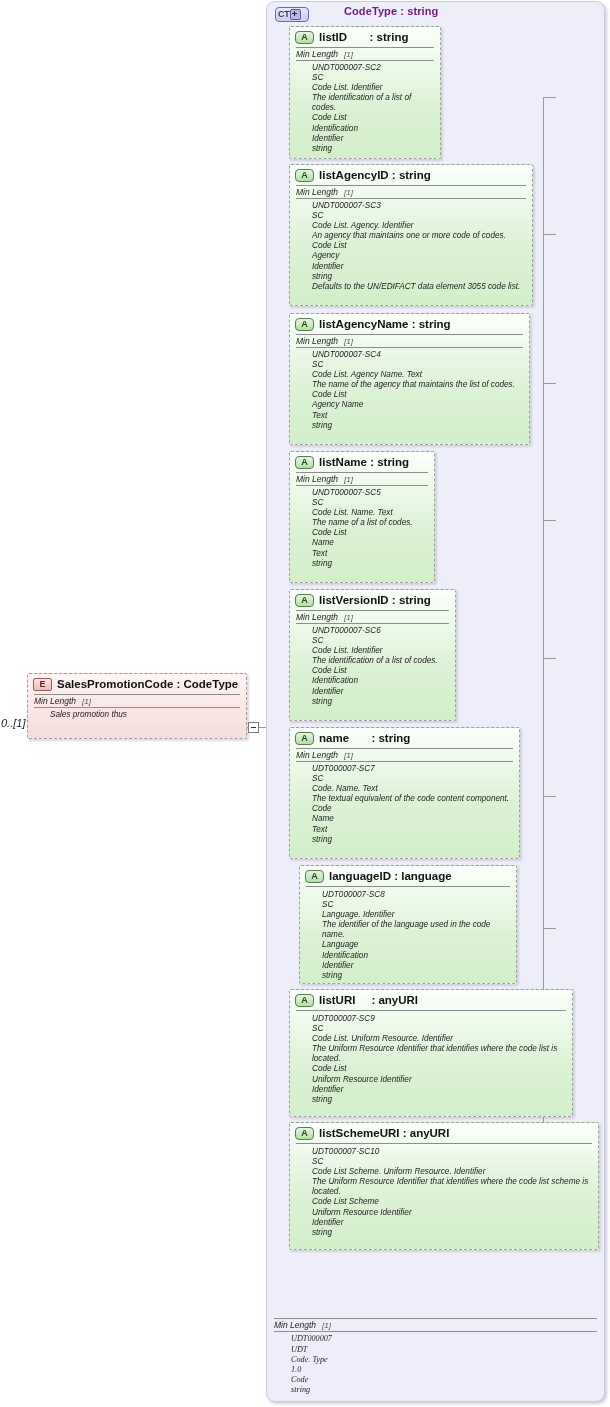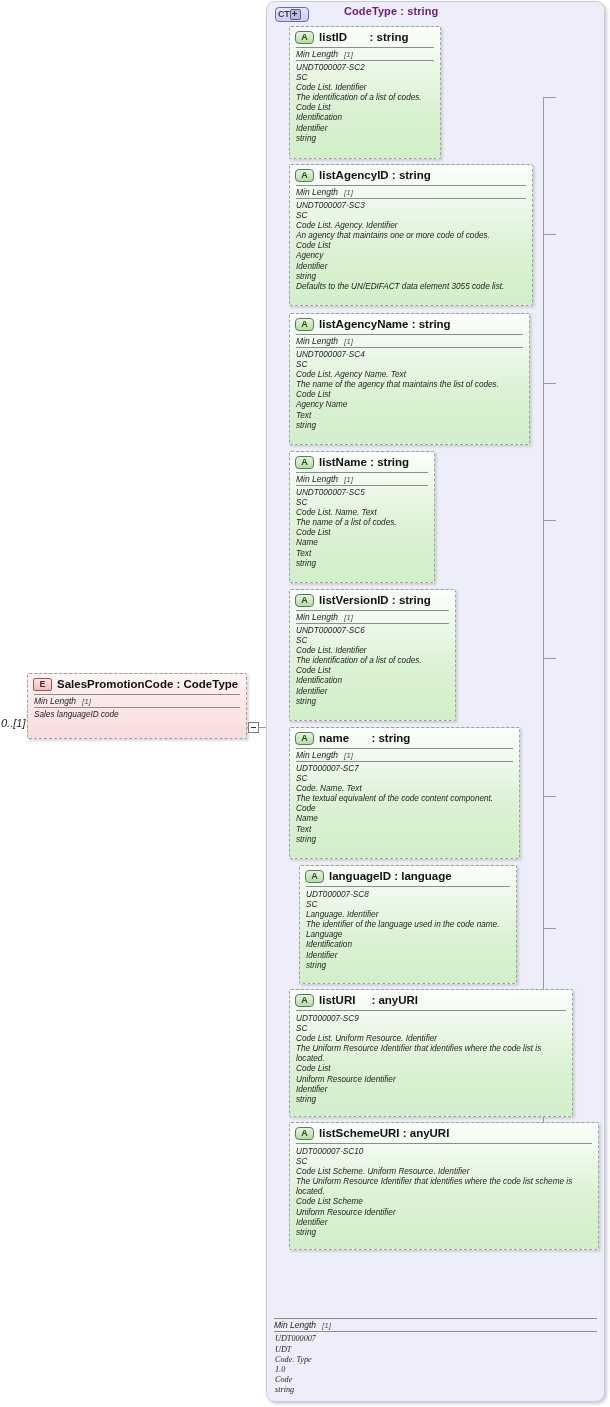--- a/index.html
+++ b/index.html
@@ -105,20 +105,21 @@
     font-size:8.5px;color:#1c1c1c;
     white-space:pre;
   }
   .rule-row .occ{font-style:italic;color:#555;font-size:8px;margin-left:6px;}
   .doc{
     padding:2px 6px 3px 6px;
     font-style:italic;
     font-size:8.2px;
     line-height:10.1px;
     color:#1d1d1d;
+    margin-left:16px;
   }
   .doc div{white-space:pre-wrap;}
 
   
   .elem-box{
     position:absolute;left:27px;top:673px;width:220px;height:66px;
     border:1px dashed #9e9e9e;
     background:linear-gradient(to bottom,#fdf4f4 0%,#fbe9e9 40%,#f7dcdc 100%);
     box-sizing:border-box;border-radius:2px;
     box-shadow:1.5px 1.5px 2px rgba(150,140,140,.30);
@@ -168,21 +169,21 @@
       <span class="e-icon">
         <span>E</span>
       </span>
       <span class="attr-name">SalesPromotionCode : CodeType</span>
     </div>
     <div class="rule-row">
       <span>Min Length</span>
       <span class="occ">[1]</span>
     </div>
     <div class="doc">
-      <div>Sales languageID code</div>
+      <div>Sales promotion thus</div>
     </div>
   </div>
 
   <div class="minus-box"></div>
   <div class="link-line" style="left:247px;top:727px;width:2px;height:1px;"></div>
   <div class="link-line" style="left:259px;top:727px;width:20px;height:1px;"></div>
 
   <div class="ct-container">
 
     <div class="ct-header">

